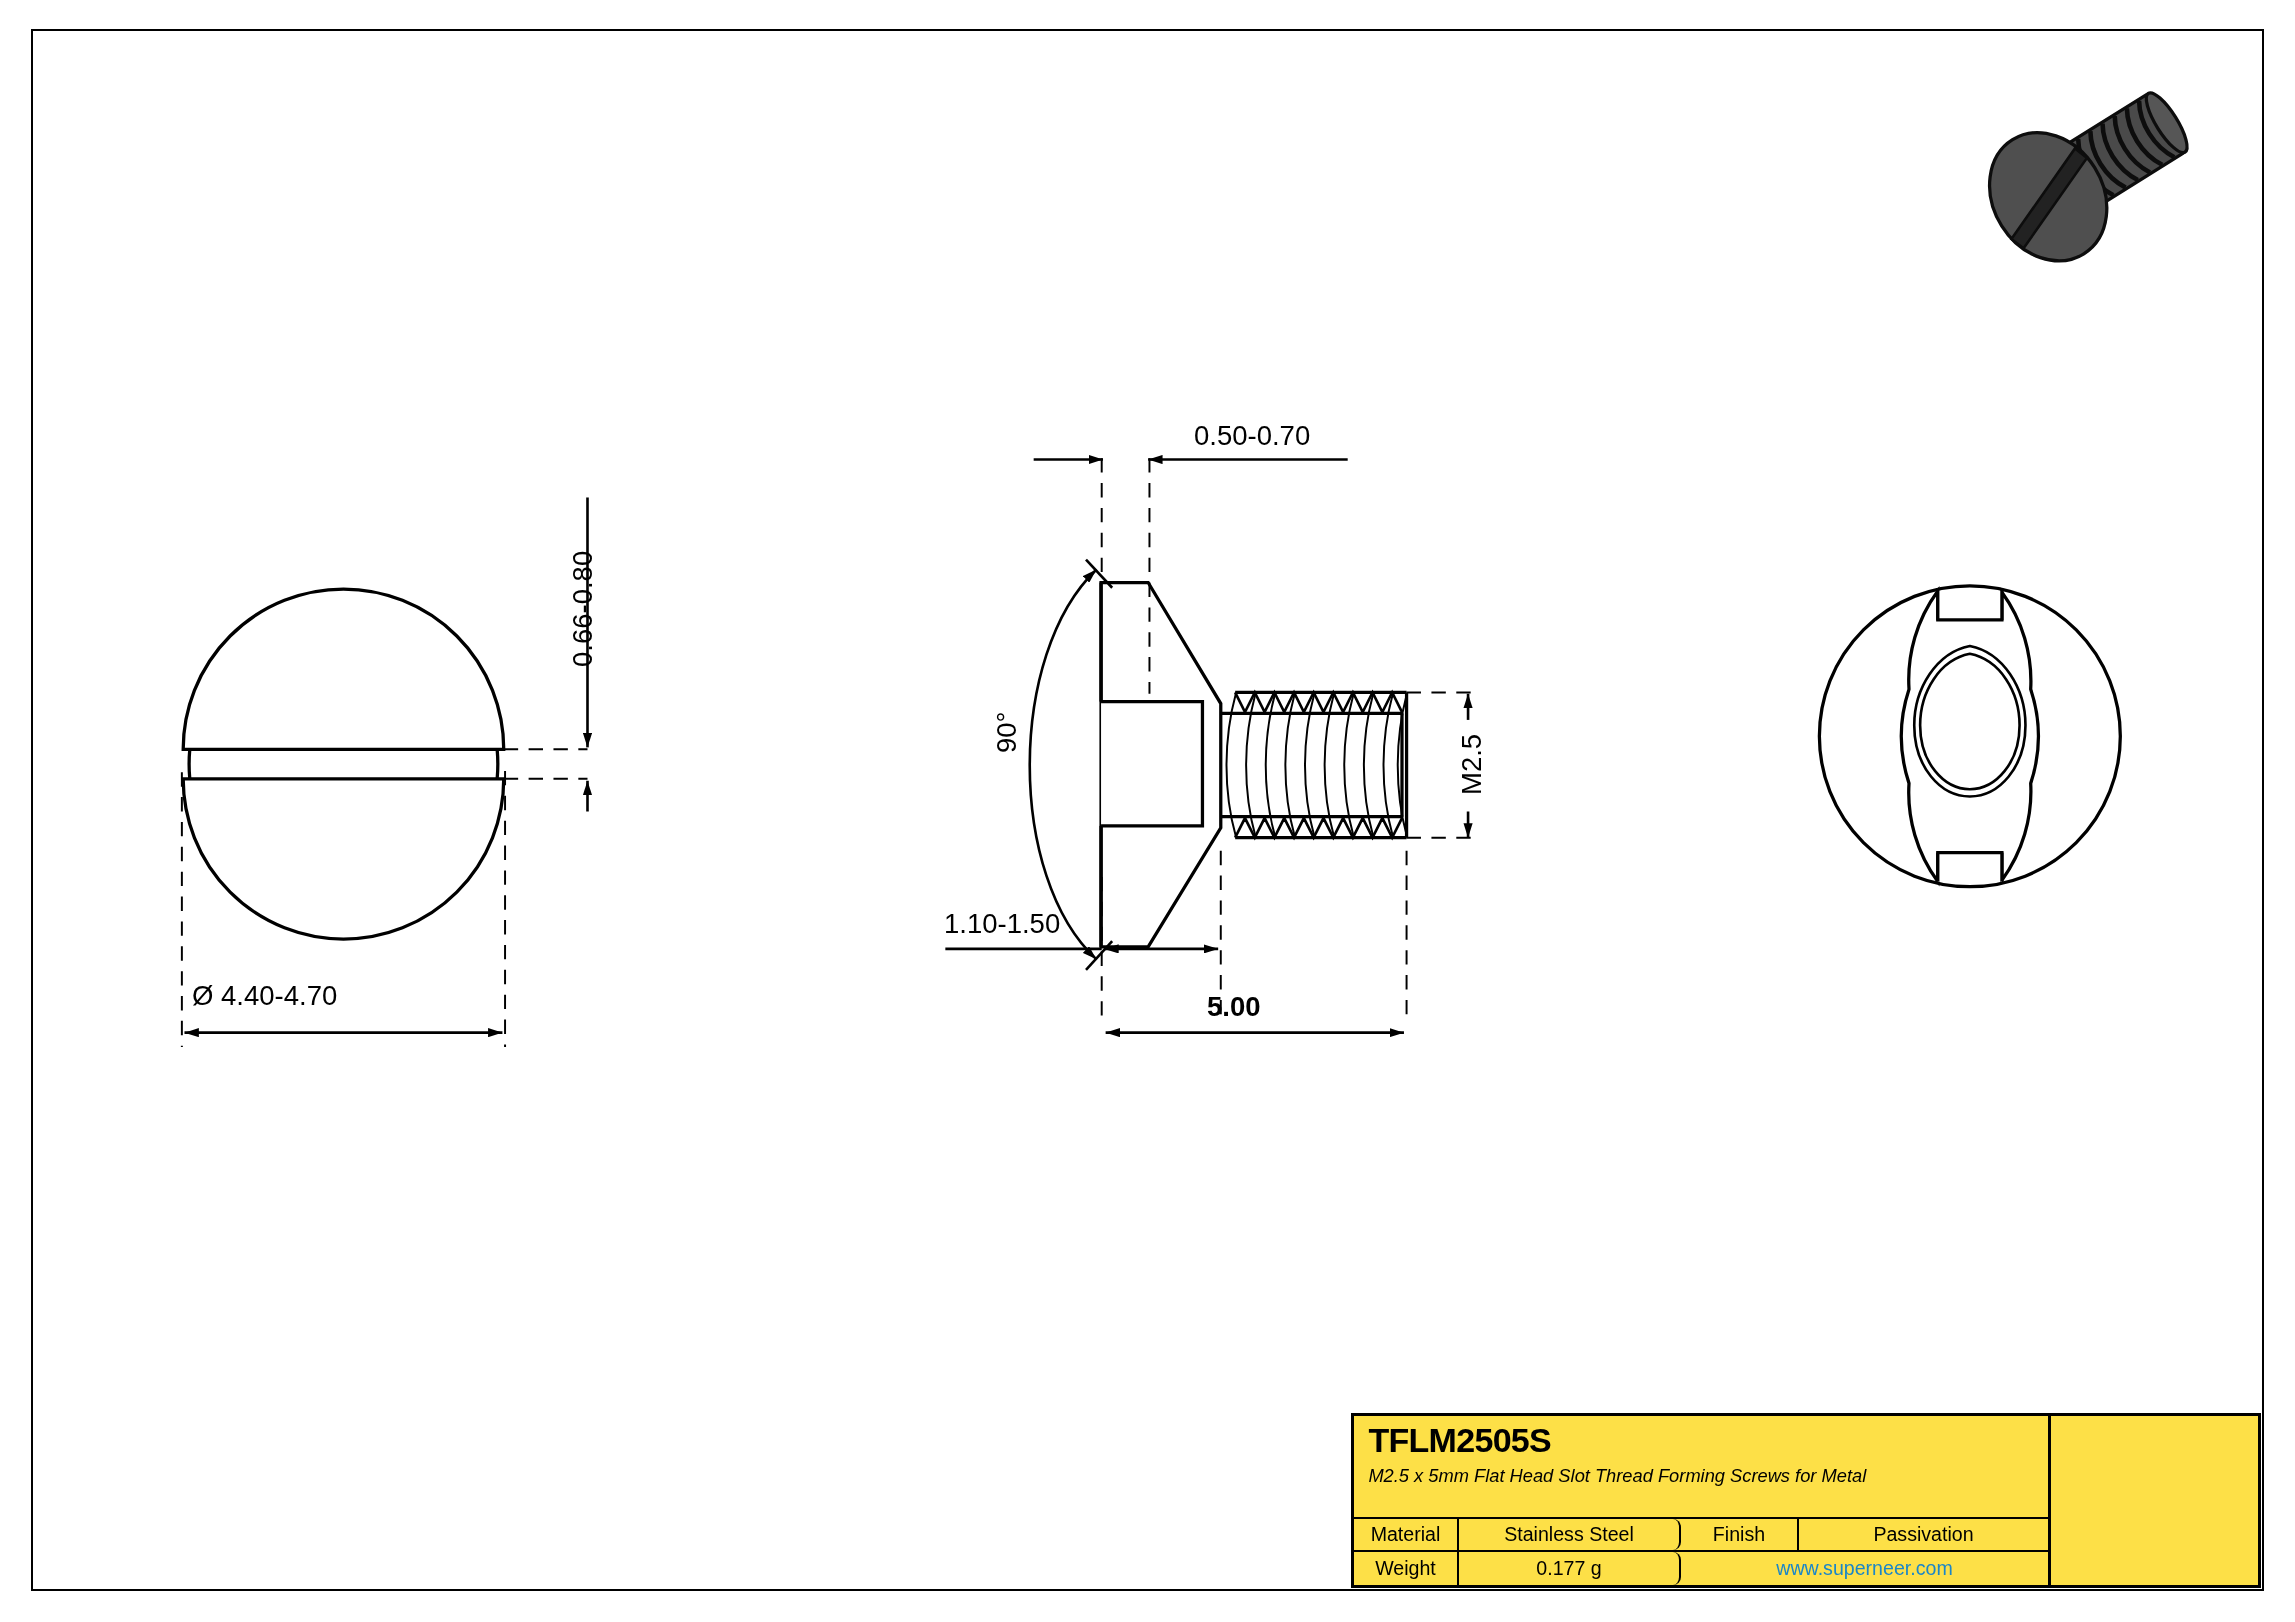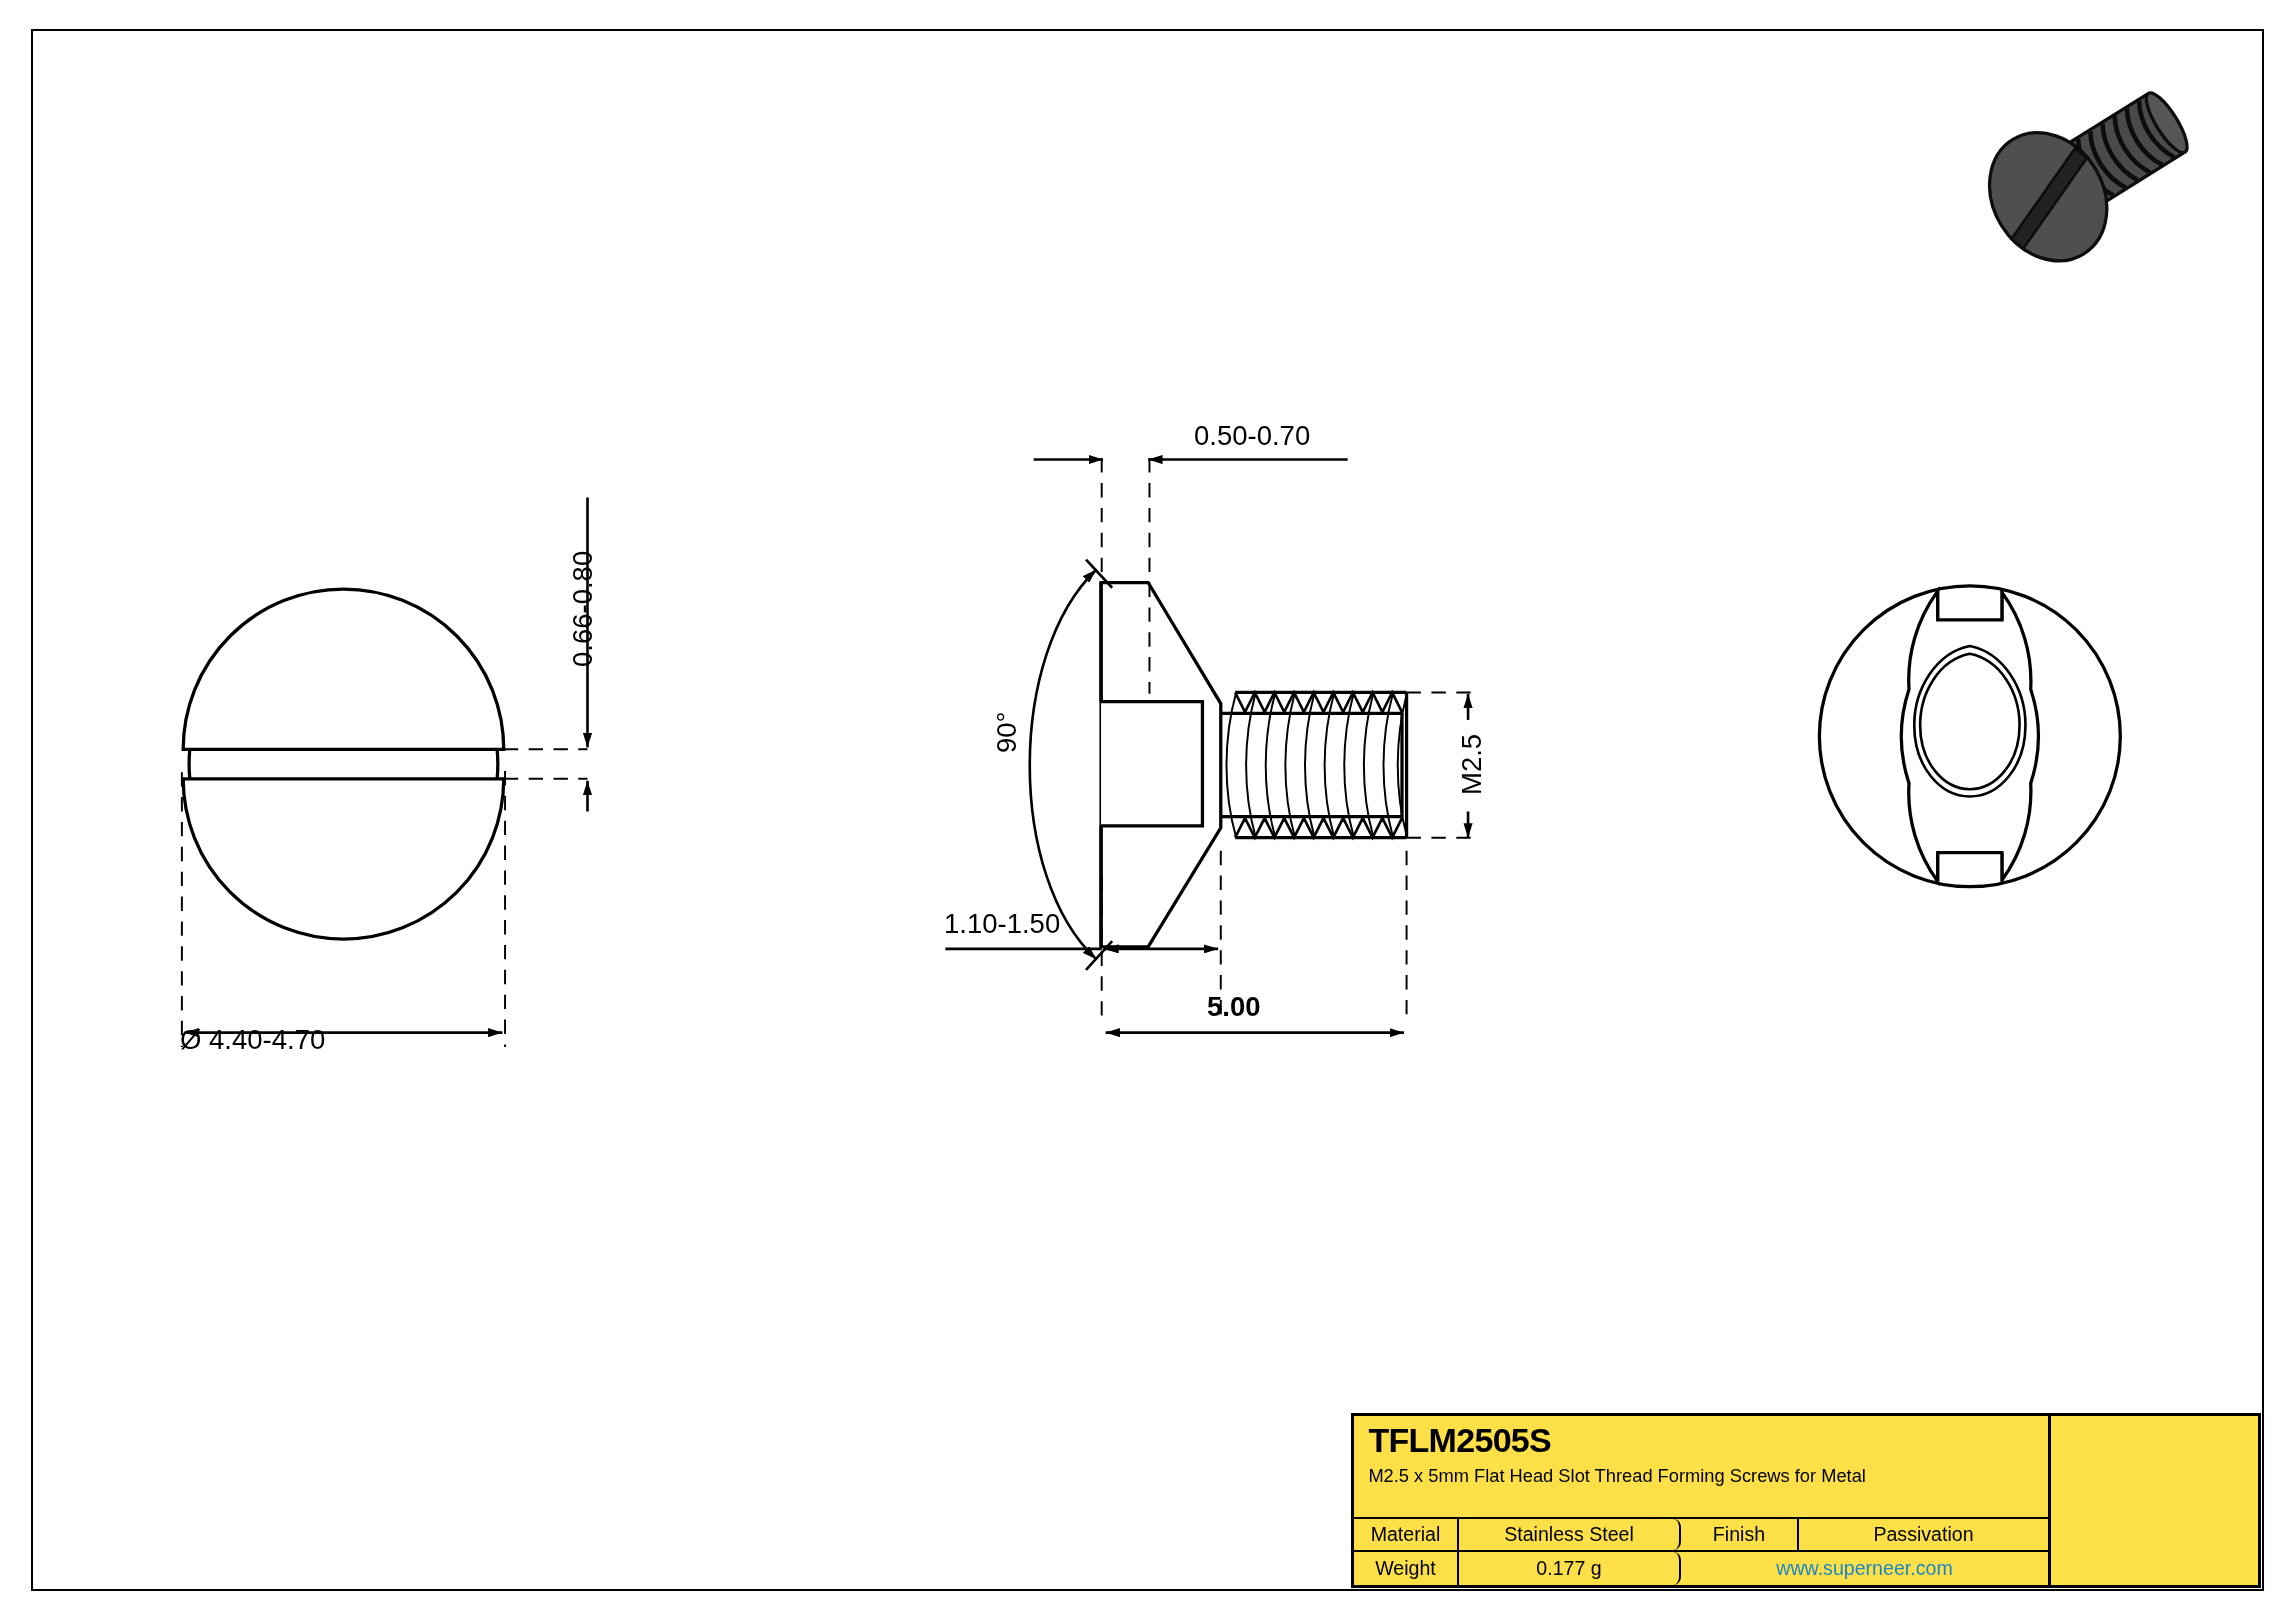--- a/index.html
+++ b/index.html
@@ -59,20 +59,21 @@
     font-weight: bold;
     letter-spacing: -0.7px;
     line-height: 1.05;
     color: #000;
   }
   #tb-desc {
     font-size: 18.3px;
     color: #000;
     margin-top: 7.9px;
     line-height: 1.1;
+    font-style: italic;
   }
   .tb-row {
     display: flex;
     height: 33px;
     box-sizing: border-box;
   }
   .tb-row.first { border-bottom: 2.6px solid #000; }
   .tb-cell {
     display: flex;
     align-items: center;
@@ -279,21 +280,21 @@
 
         <path d="M 3011 999
                  C 3057 1008 3087 1057 3087 1108
                  C 3087 1165 3051 1206 3011 1206
                  C 2971 1206 2935 1165 2935 1108
                  C 2935 1057 2965 1008 3011 999 Z" stroke-width="4" fill="none"></path>
       </g>
     </g>
   </svg>
 
-  <div class="dim" id="d-head-dia" style="left:180px; top:982px;margin-top:44px;">Ø 4.40-4.70</div>
+  <div class="dim" id="d-head-dia" style="left:192px; top:982px;">Ø 4.40-4.70</div>
 
   <div class="dim vert" id="d-slot-width" style="left:569px; top:667px;">0.66-0.80</div>
 
   <div class="dim" id="d-slot-depth" style="left:1194px; top:422px;">0.50-0.70</div>
 
   <div class="dim vert" id="d-angle" style="left:993px; top:753px;">90°</div>
 
   <div class="dim vert" id="d-thread" style="left:1458px; top:795px;">M2.5</div>
 
   <div class="dim" id="d-head-h" style="left:944px; top:910px;">1.10-1.50</div>

